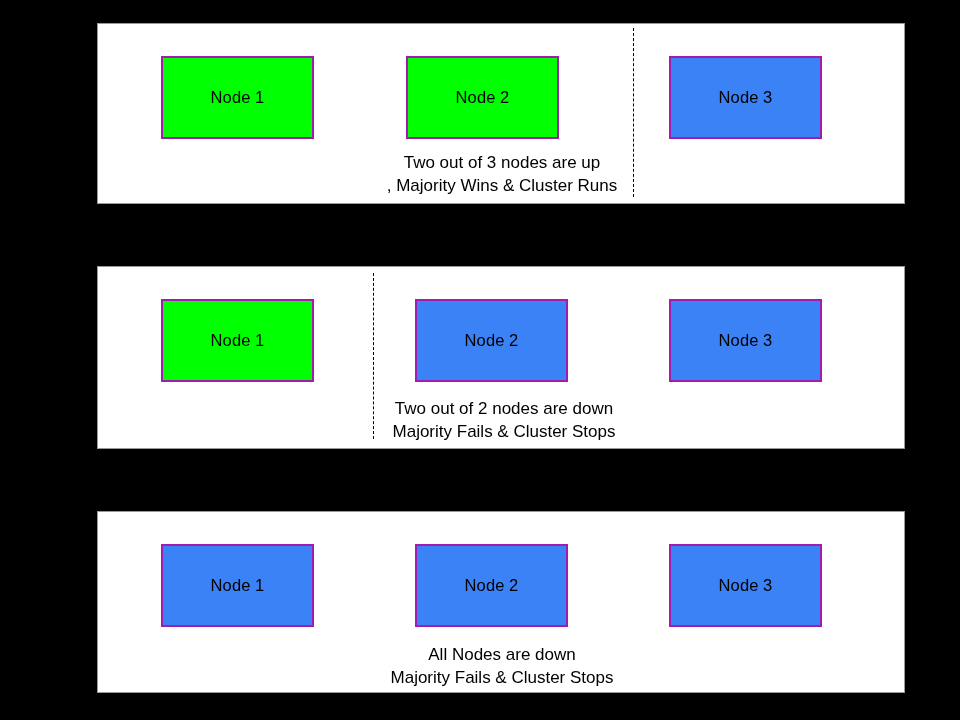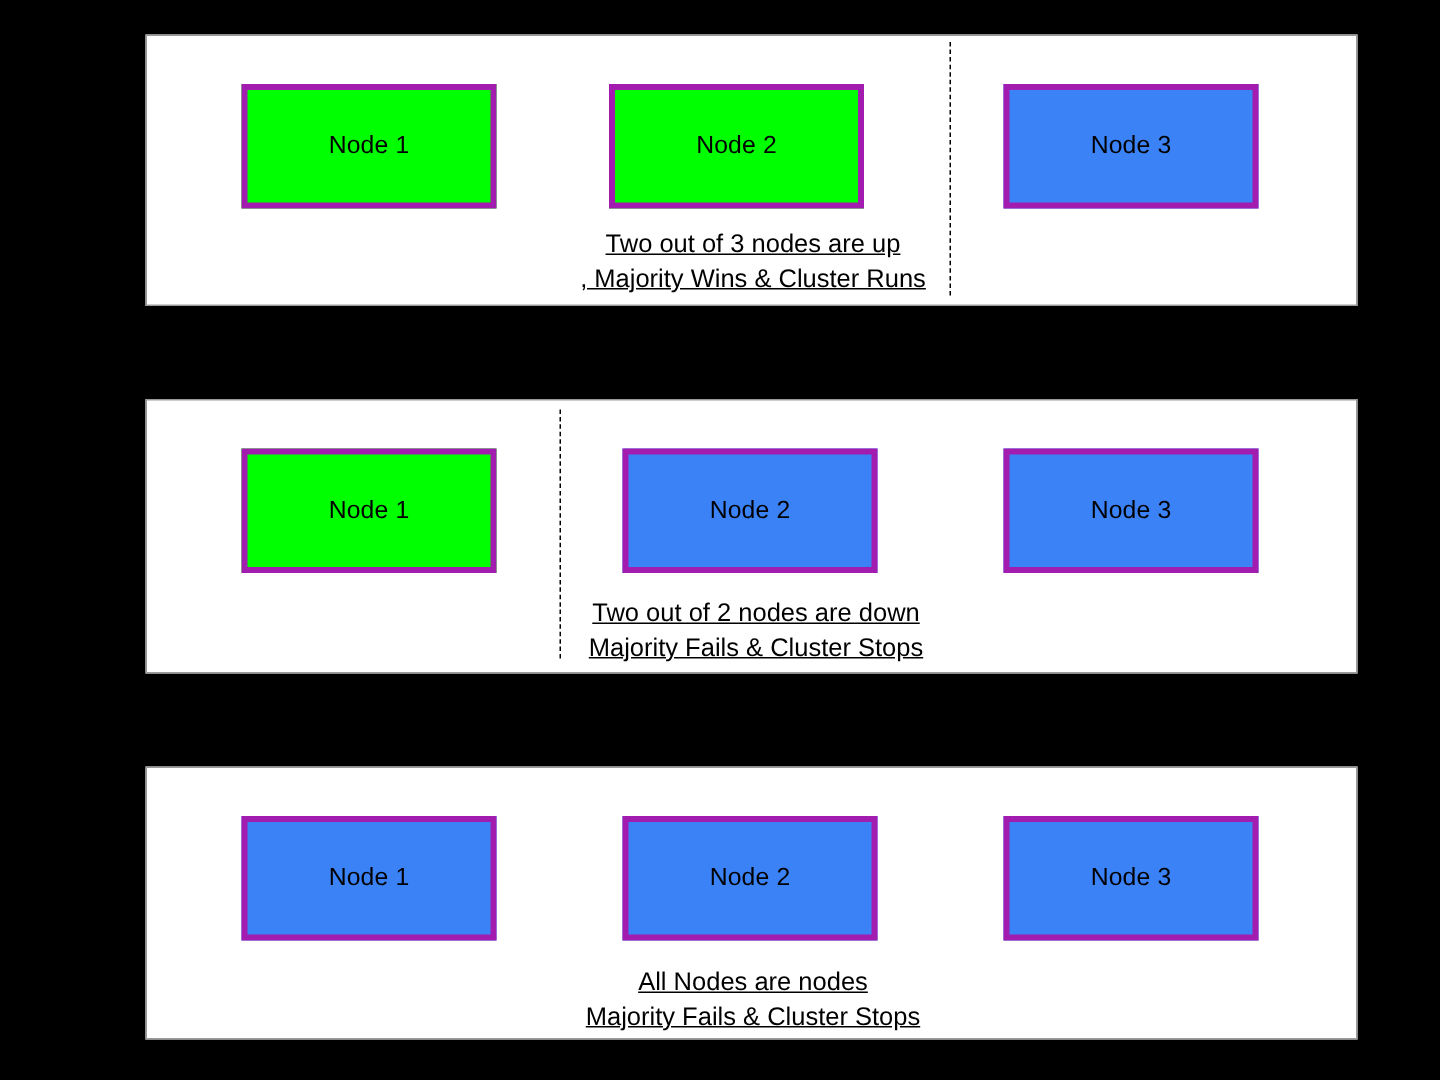--- a/index.html
+++ b/index.html
@@ -26,25 +26,25 @@
     box-sizing: border-box;
     overflow: hidden;
   }
   #panel-0 { left: 97px;  top: 23px;  width: 808px; height: 181px; }
   #panel-1 { left: 97px;  top: 266px; width: 808px; height: 183px; }
   #panel-2 { left: 97px;  top: 511px; width: 808px; height: 182px; }
 
   .node-box {
     position: absolute;
     box-sizing: border-box;
-    border: 4px solid #a21caf;
+    border: 2px solid #a21caf;
     display: flex;
     align-items: center;
     justify-content: center;
-    width: 170px;
+    width: 153px;
     height: 83px;
     text-align: right;
   }
   .node-label {
     font-family: "Liberation Sans", sans-serif;
     font-size: 16.5px;
     color: #000000;
     line-height: 1;
     letter-spacing: 0.1px;
   }
@@ -59,21 +59,21 @@
 
   .caption {
     position: absolute;
     text-align: center;
     font-family: "Liberation Sans", sans-serif;
     font-size: 17px;
     color: #000000;
     white-space: nowrap;
     line-height: 23px;
   }
-  .caption .cap-line { display: block; text-decoration: underline; }
+  .caption .cap-line { display: block; }
 </style>
 </head>
 <body>
 
 <div id="canvas">
 
   <div class="panel" id="panel-0">
 
     <div class="node-box node-up" style="left:63px; top:32px;">
       <span class="node-label">Node 1</span>
@@ -125,18 +125,18 @@
 
     <div class="node-box node-down" style="left:317px; top:32px;">
       <span class="node-label">Node 2</span>
     </div>
 
     <div class="node-box node-down" style="left:571px; top:32px;">
       <span class="node-label">Node 3</span>
     </div>
 
     <div class="caption" style="left:154px; top:131px; width:500px;">
-      <span class="cap-line">All Nodes are nodes</span>
+      <span class="cap-line">All Nodes are down</span>
       <span class="cap-line">Majority Fails &amp; Cluster Stops</span>
     </div>
   </div>
 
 </div>
 
 </body></html>

